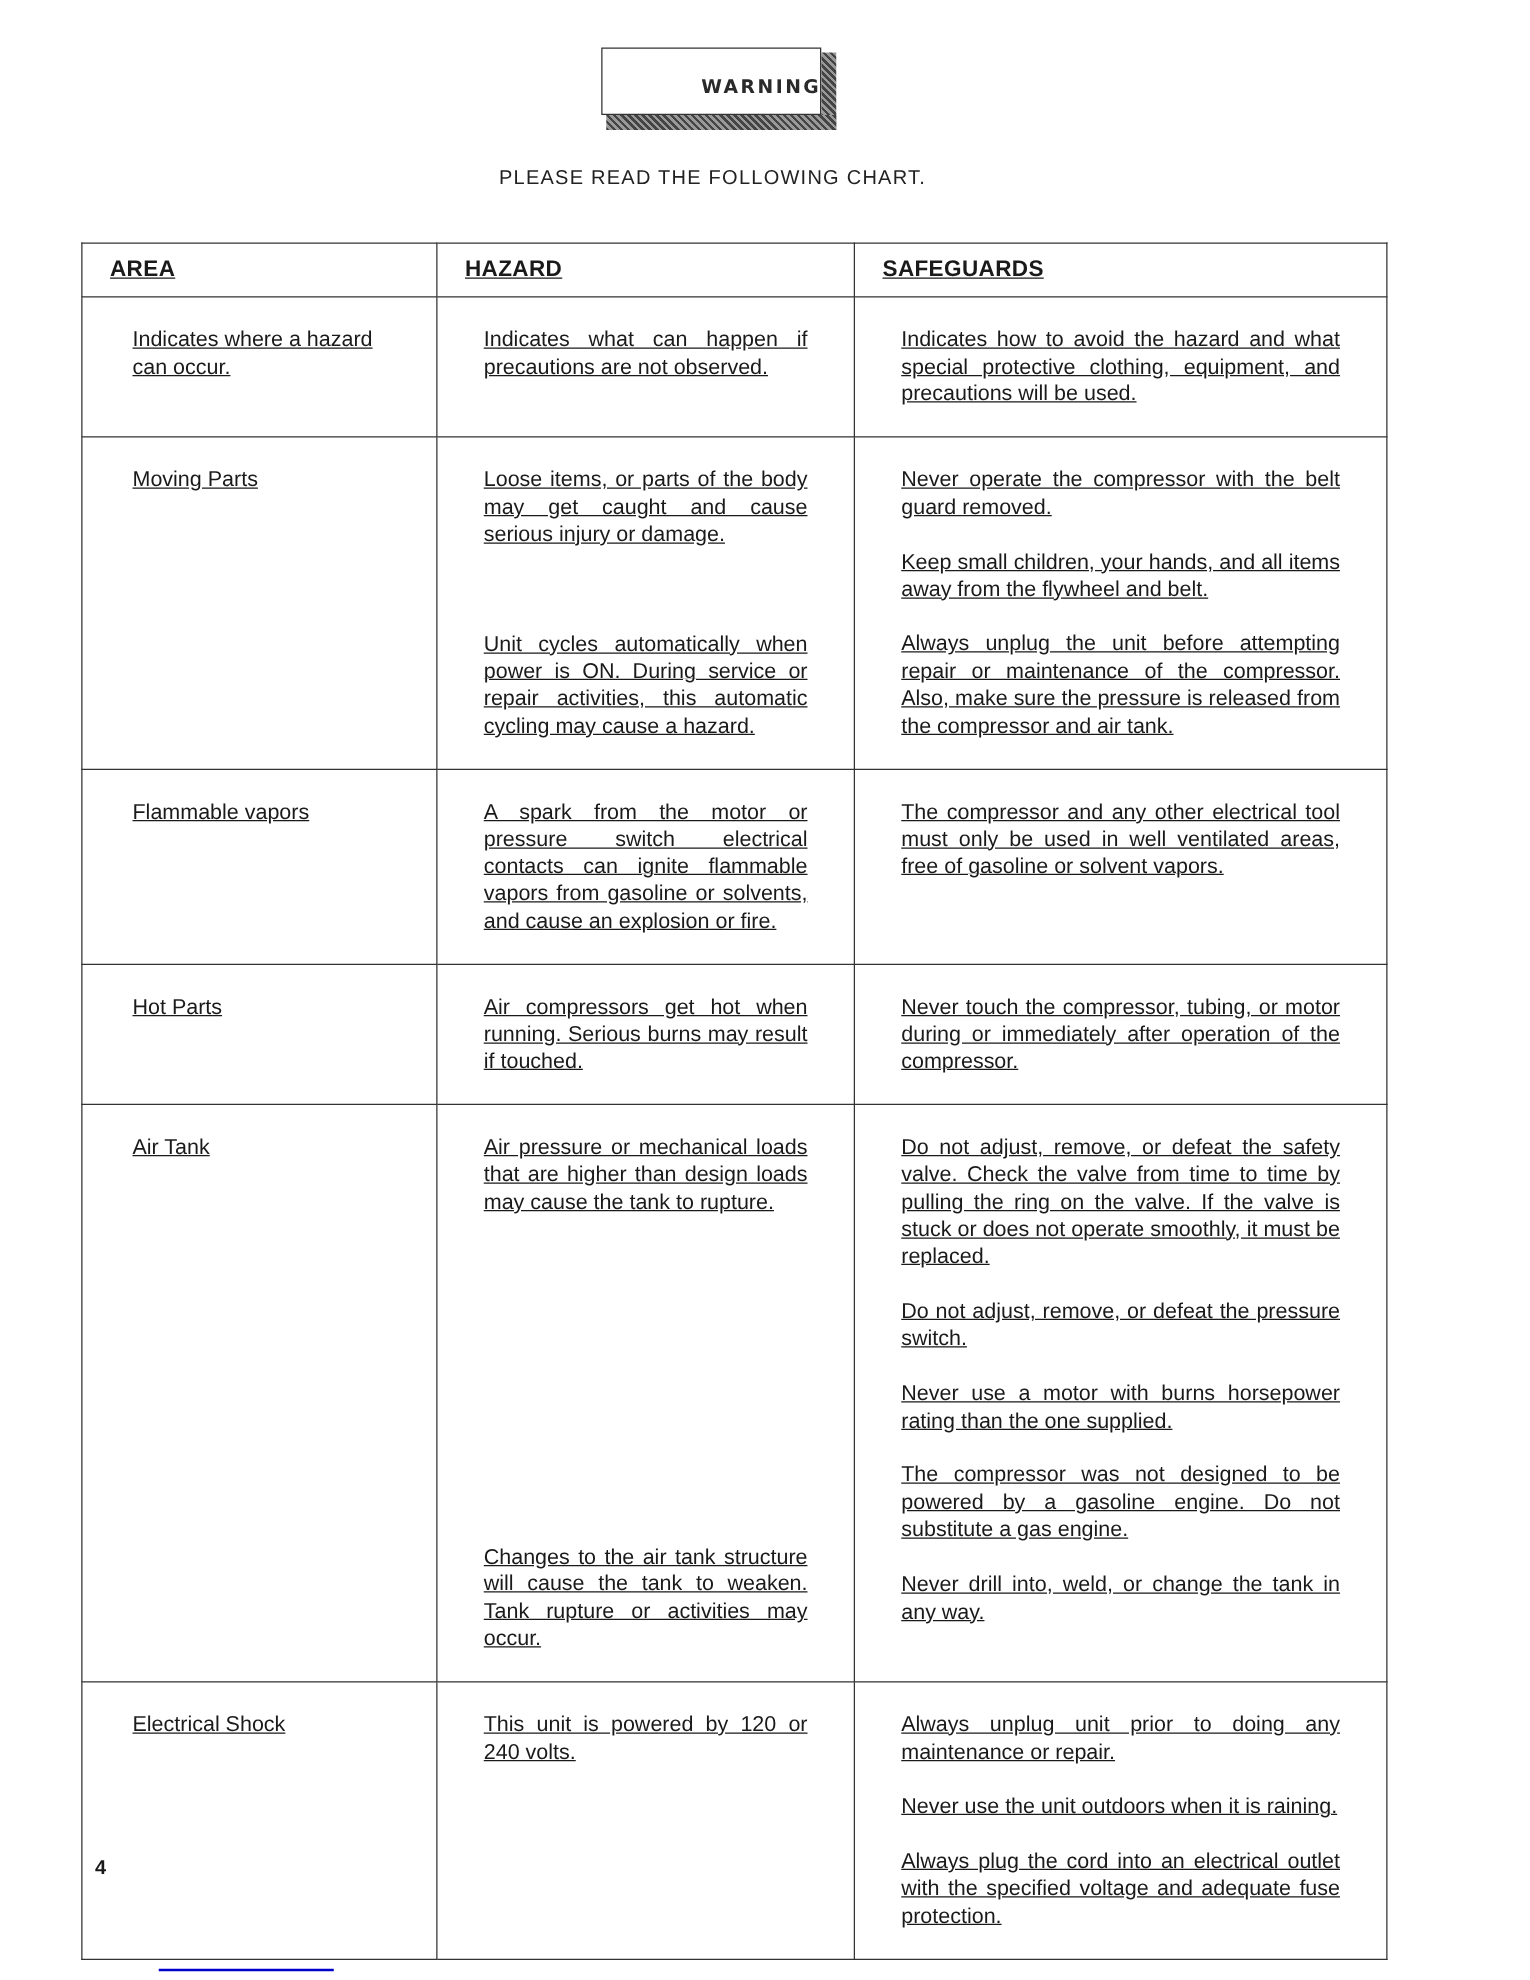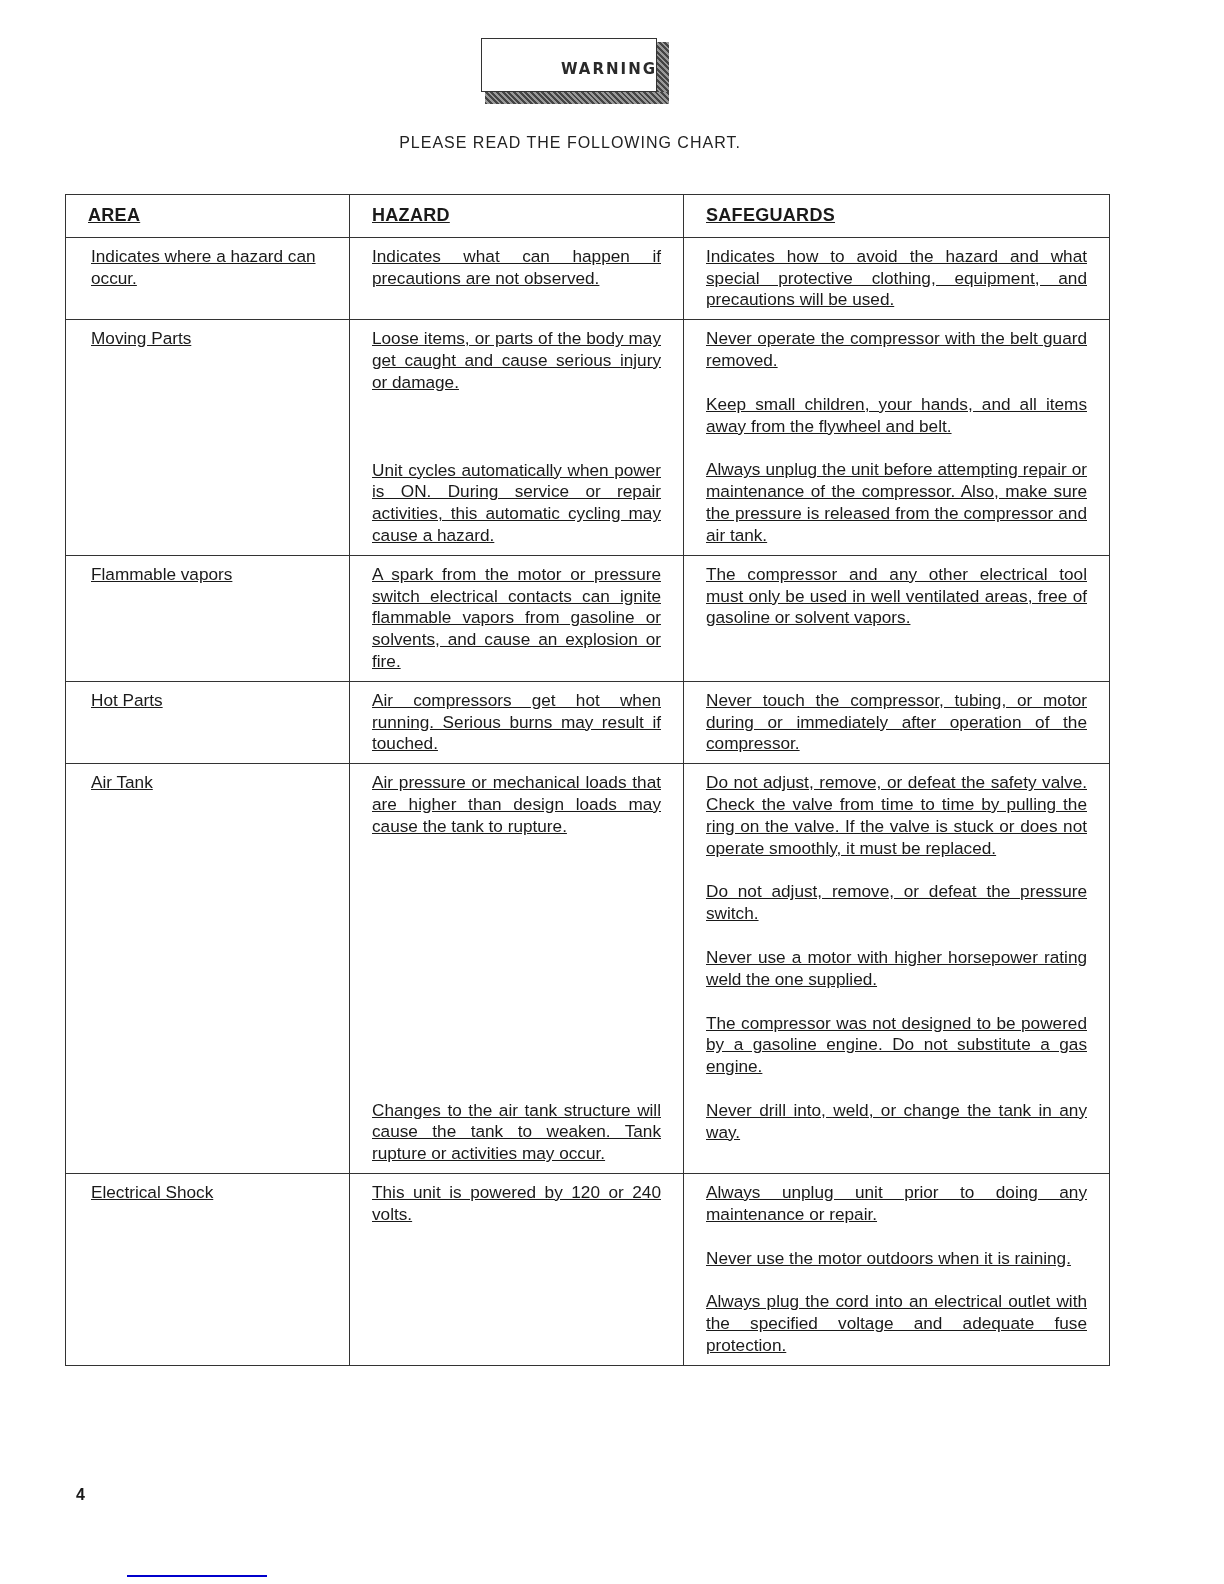--- a/index.html
+++ b/index.html
@@ -20,21 +20,21 @@
   table.chart { position: absolute; left: 65px; top: 194px; width: 1044px;
          border-collapse: collapse; table-layout: fixed; text-decoration: underline; }
   table.chart col.c1 { width: 284px; }
   table.chart col.c2 { width: 334px; }
   table.chart col.c3 { width: 426px; }
   table.chart th, table.chart td { border: 1.5px solid #333; vertical-align: top;
          font-size: 17.2px; line-height: 21.8px; padding: 8px 22px 8px 22px; text-align: left; }
   table.chart th { font-weight: bold; font-size: 18px; padding: 10px 20px 10px 22px; letter-spacing: 0.3px; }
   table.chart td.area { padding-left: 25px; }
   table.chart td.haz, table.chart td.safe { text-align: justify; }
-  .para { margin: 0; }
+  .para { margin: 15px; }
   .para + .para { margin-top: 22px; }
   .page-num { position: absolute; left: 76px; top: 1486px; font-size: 16px; font-weight: bold; }
   .blue-line { position: absolute; left: 127px; top: 1575px; width: 140px; height: 1.5px; background: #0000cc; }
 </style>
 </head>
 <body>
 
 <div class="warn-box">
   <div class="shadow-r"></div>
   <div class="shadow-b"></div>
@@ -114,36 +114,36 @@
       <td class="area">
           <p class="para">Air Tank</p>
         </td>
       <td class="haz">
         <p class="para">Air pressure or mechanical loads that are higher than design loads may cause the tank to rupture.</p>
         <p class="para" style="margin-top:262px">Changes to the air tank structure will cause the tank to weaken. Tank rupture or activities may occur.</p>
       </td>
       <td class="safe">
         <p class="para">Do not adjust, remove, or defeat the safety valve. Check the valve from time to time by pulling the ring on the valve. If the valve is stuck or does not operate smoothly, it must be replaced.</p>
         <p class="para">Do not adjust, remove, or defeat the pressure switch.</p>
-        <p class="para">Never use a motor with higher horsepower rating weld the one supplied.</p>
+        <p class="para">Never use a motor with burns horsepower rating than the one supplied.</p>
         <p class="para">The compressor was not designed to be powered by a gasoline engine. Do not substitute a gas engine.</p>
         <p class="para">Never drill into, weld, or change the tank in any way.</p>
       </td>
     </tr>
 
     <tr>
       <td class="area">
           <p class="para">Electrical Shock</p>
         </td>
       <td class="haz">
           <p class="para">This unit is powered by 120 or 240 volts.</p>
         </td>
       <td class="safe">
         <p class="para">Always unplug unit prior to doing any maintenance or repair.</p>
-        <p class="para">Never use the motor outdoors when it is raining.</p>
+        <p class="para">Never use the unit outdoors when it is raining.</p>
         <p class="para">Always plug the cord into an electrical outlet with the specified voltage and adequate fuse protection.</p>
       </td>
     </tr>
   </tbody>
 </table>
 
 <div class="page-num">4</div>
 <div class="blue-line"></div>
 
 </body></html>

